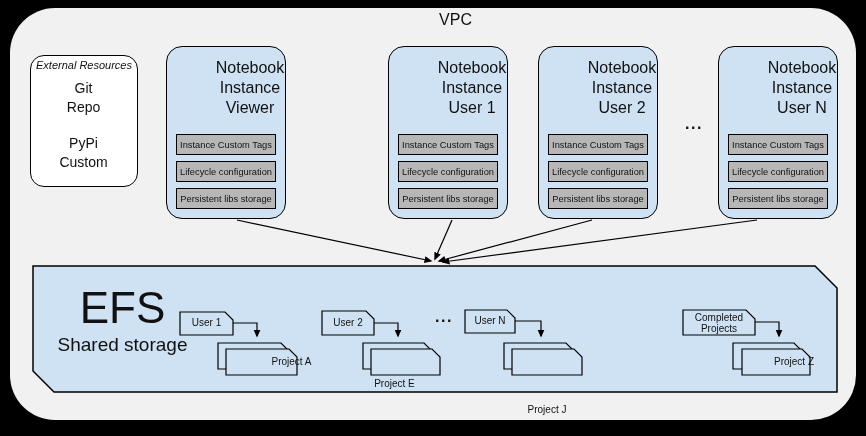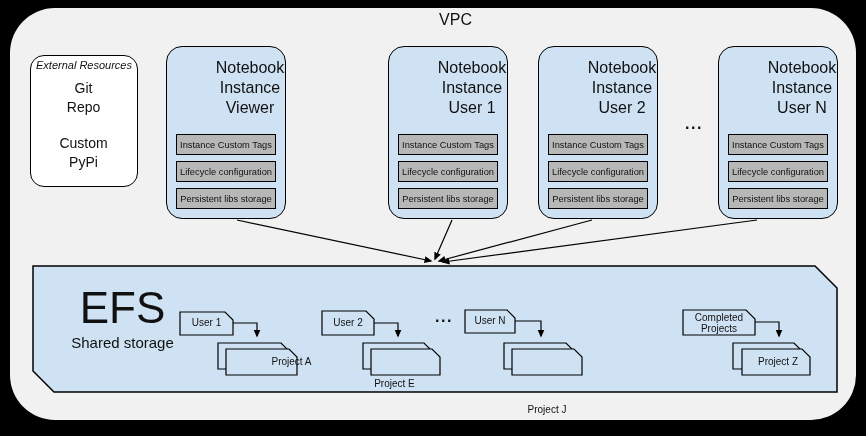--- a/index.html
+++ b/index.html
@@ -69,22 +69,22 @@
     <path d="M755,322 L779,322 L779,336" fill="none" stroke="#000" stroke-width="1.2" marker-end="url(#ah)"></path>
   </svg>
 
   <div class="abs extbox"></div>
   <div class="abs txt center" style="left:30px;top:59px;width:108px;font-size:11px;font-style:italic;">External Resources</div>
   <div class="abs txt center" style="left:42px;top:79px;width:83px;font-size:14px;line-height:19px;">
     <div>Git</div>
     <div>Repo</div>
   </div>
   <div class="abs txt center" style="left:42px;top:134px;width:83px;font-size:14px;line-height:19px;">
+    <div>PyPi</div>
     <div>Custom</div>
-    <div>PyPi</div>
   </div>
 
   <div class="abs nb" style="left:166px;"></div>
   <div class="abs txt nbtitle" style="left:166px;">
     <div>Notebook</div>
     <div>Instance</div>
     <div>Viewer</div>
   </div>
   <div class="abs txt chip" style="left:176px;top:134px;">Instance Custom Tags</div>
   <div class="abs txt chip" style="left:176px;top:161px;">Lifecycle configuration</div>
@@ -116,27 +116,27 @@
   <div class="abs txt nbtitle" style="left:718px;">
     <div>Notebook</div>
     <div>Instance</div>
     <div>User N</div>
   </div>
   <div class="abs txt chip" style="left:728px;top:134px;">Instance Custom Tags</div>
   <div class="abs txt chip" style="left:728px;top:161px;">Lifecycle configuration</div>
   <div class="abs txt chip" style="left:728px;top:188px;">Persistent libs storage</div>
 
   <div class="abs txt center" style="left:45px;top:283px;width:155px;font-size:44px;">EFS</div>
-  <div class="abs txt center" style="left:35px;top:334px;width:175px;font-size:15px;">Shared storage</div>
+  <div class="abs txt center" style="left:35px;top:334px;width:175px;font-size:19px;">Shared storage</div>
 
   <div class="abs txt smalllbl" style="left:180px;top:317px;width:53px;font-size:10px;">User 1</div>
   <div class="abs txt smalllbl" style="left:322px;top:317px;width:52px;font-size:10px;">User 2</div>
   <div class="abs txt smalllbl" style="left:465px;top:315px;width:50px;font-size:10px;">User N</div>
   <div class="abs txt smalllbl" style="left:683px;top:312px;width:72px;font-size:10px;line-height:11px;">Completed Projects</div>
 
   <div class="abs txt dots" style="left:426px;top:308px;width:36px;">...</div>
 
   <div class="abs txt smalllbl" style="left:226px;top:356px;width:71px;font-size:10px;margin-left:30px;">Project A</div>
   <div class="abs txt smalllbl" style="left:371px;top:356px;width:47px;font-size:10px;margin-top:22px;">Project E</div>
   <div class="abs txt smalllbl" style="left:512px;top:356px;width:70px;font-size:10px;margin-top:48px;">Project J</div>
-  <div class="abs txt smalllbl" style="left:742px;top:356px;width:72px;font-size:10px;">Project Z</div>
+  <div class="abs txt smalllbl" style="left:742px;top:356px;width:72px;font-size:10px;text-align:right;">Project Z</div>
 
 </div>
 
 </body></html>

